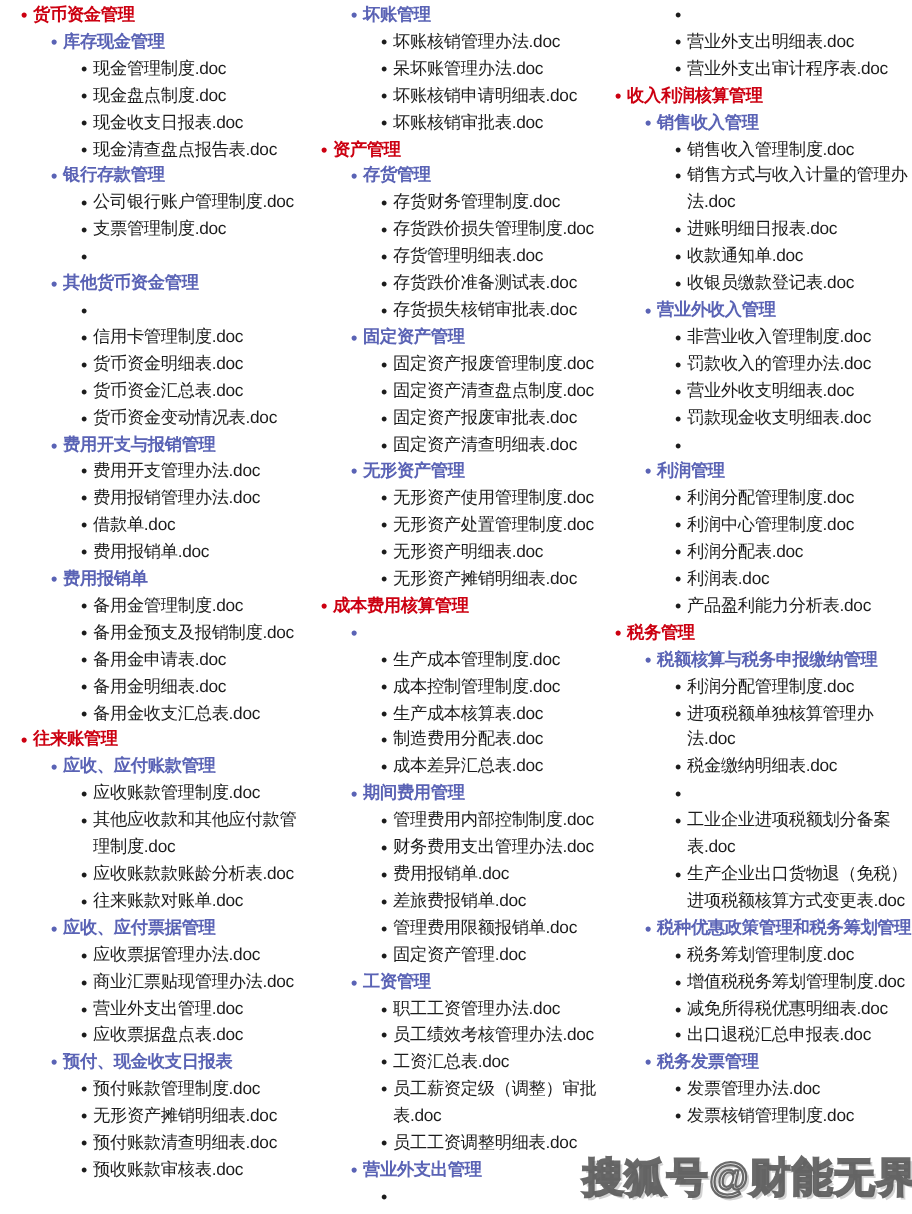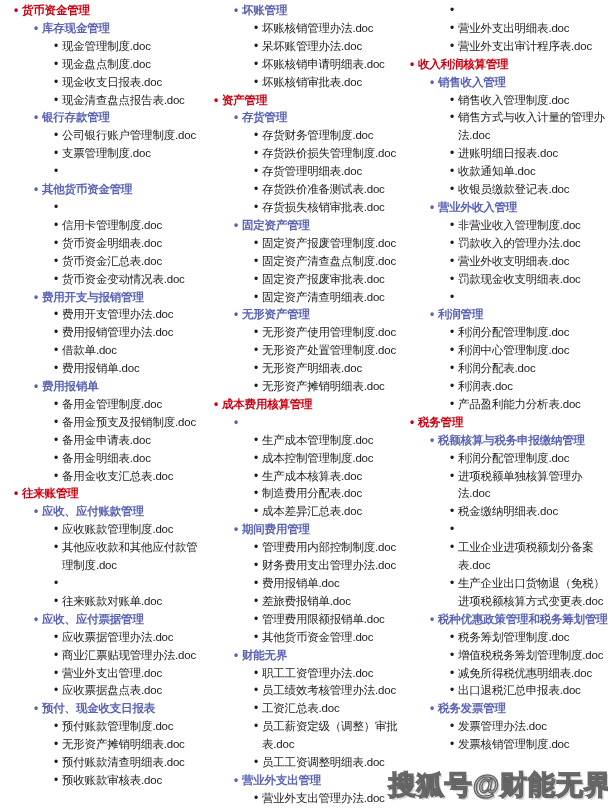--- a/index.html
+++ b/index.html
@@ -165,20 +165,21 @@
     <div class="entry l3">
       <span class="bullet">•</span>
       <span class="txt">应收账款管理制度.doc</span>
     </div>
     <div class="entry l3">
       <span class="bullet">•</span>
       <span class="txt">其他应收款和其他应付款管理制度.doc</span>
     </div>
     <div class="entry l3">
       <span class="bullet">•</span>
+      <span class="txt">应收账款款账龄分析表.doc</span>
     </div>
     <div class="entry l3">
       <span class="bullet">•</span>
       <span class="txt">往来账款对账单.doc</span>
     </div>
     <div class="entry l2">
       <span class="bullet">•</span>
       <span class="txt">应收、应付票据管理</span>
     </div>
     <div class="entry l3">
@@ -353,25 +354,25 @@
     <div class="entry l3">
       <span class="bullet">•</span>
       <span class="txt">差旅费报销单.doc</span>
     </div>
     <div class="entry l3">
       <span class="bullet">•</span>
       <span class="txt">管理费用限额报销单.doc</span>
     </div>
     <div class="entry l3">
       <span class="bullet">•</span>
-      <span class="txt">其他货币资金管理.doc</span>
-    </div>
-    <div class="entry l2">
-      <span class="bullet">•</span>
-      <span class="txt">财能无界</span>
+      <span class="txt">固定资产管理.doc</span>
+    </div>
+    <div class="entry l2">
+      <span class="bullet">•</span>
+      <span class="txt">工资管理</span>
     </div>
     <div class="entry l3">
       <span class="bullet">•</span>
       <span class="txt">职工工资管理办法.doc</span>
     </div>
     <div class="entry l3">
       <span class="bullet">•</span>
       <span class="txt">员工绩效考核管理办法.doc</span>
     </div>
     <div class="entry l3">
@@ -385,21 +386,20 @@
     <div class="entry l3">
       <span class="bullet">•</span>
       <span class="txt">员工工资调整明细表.doc</span>
     </div>
     <div class="entry l2">
       <span class="bullet">•</span>
       <span class="txt">营业外支出管理</span>
     </div>
     <div class="entry l3">
       <span class="bullet">•</span>
-      <span class="txt">营业外支出管理办法.doc</span>
     </div>
   </div>
 <div class="col" id="col2">
     <div class="entry l3">
       <span class="bullet">•</span>
     </div>
     <div class="entry l3">
       <span class="bullet">•</span>
       <span class="txt">营业外支出明细表.doc</span>
     </div>

